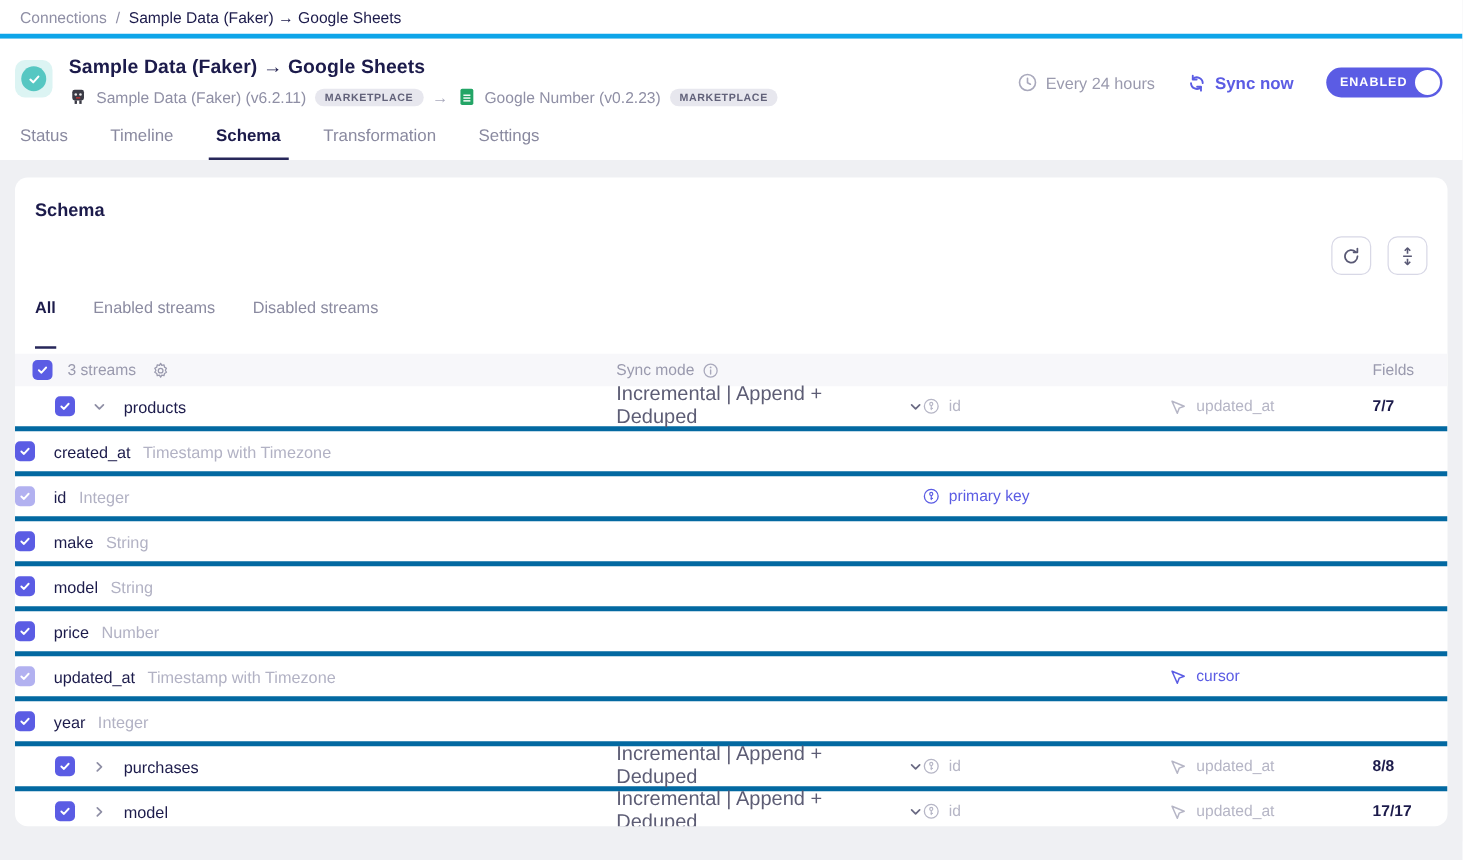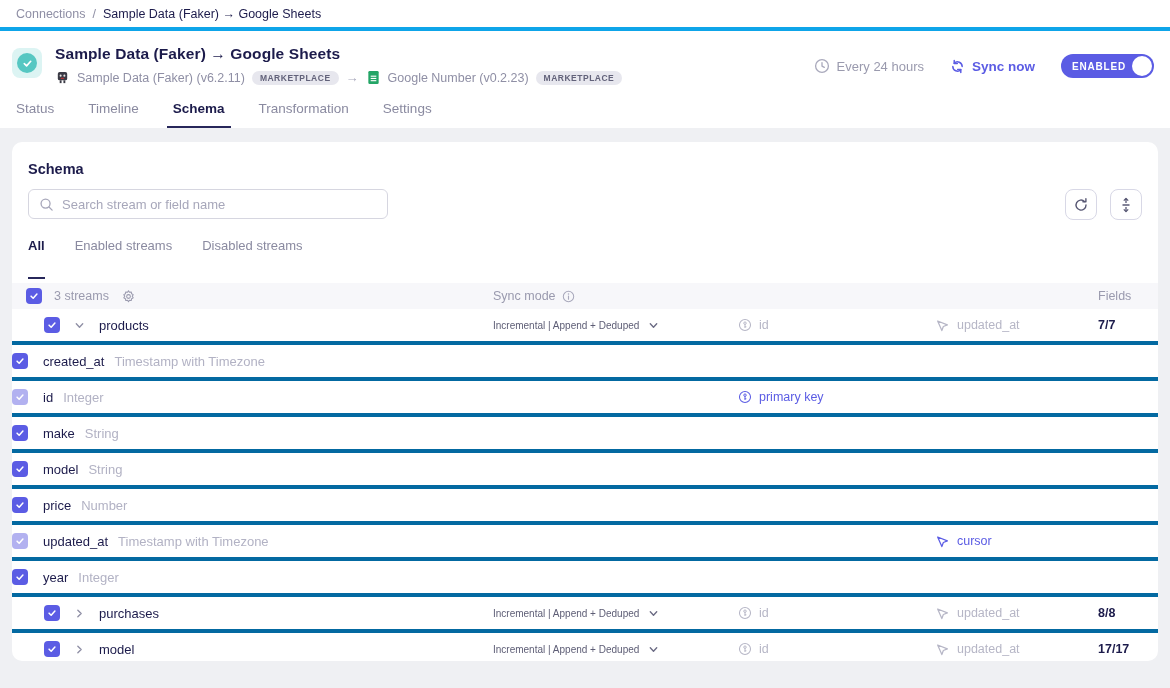--- a/index.html
+++ b/index.html
@@ -97,21 +97,21 @@
     width:16px; height:16px; border-radius:4px; background:#5b5ce4; flex-shrink:0;
     display:flex; align-items:center; justify-content:center; cursor:pointer;
   }
   .cb.dim { background:#b2b1f0; }
   .chev { color:#8f8fa5; margin-left:14px; display:flex; cursor:pointer; }
   .stream-name { margin-left:14px; color:#1c1b4b; font-size:13px; }
   .field-name { margin-left:15px; color:#1c1b4b; font-size:13px; }
   .field-type { margin-left:10px; color:#b2b2c4; font-size:13px; }
   .streams-count { margin-left:12px; }
   .gear { margin-left:12px; color:#9a9aae; display:flex; cursor:pointer; }
-  .sync-mode-text { color:#5d5d75; font-size:10px; }
+  .sync-mode-text { color:#5d5d75; font-size:16px; }
   .sync-chev { margin-left:9px; color:#6b6b84; display:flex; cursor:pointer; }
   .muted-tag { color:#b6b6c6; font-size:12.5px; display:flex; align-items:center; gap:7px; }
   .accent-tag { color:#5b5ce4; font-size:12.5px; display:flex; align-items:center; gap:7px; }
   .fields-count { color:#1c1b4b; font-weight:bold; font-size:12.5px; }
   .info-i { display:inline-flex; margin-left:6px; color:#a9a9bc; }
   svg { display:block; }
 </style>
 </head>
 <body>
 
@@ -192,29 +192,20 @@
       <div class="nav-tab">Transformation</div>
       <div class="nav-tab">Settings</div>
     </div>
 </div>
 
 <div class="content">
   <div class="card">
     <div class="card-head">
       <div class="card-title">Schema</div>
       <div class="toolbar">
-        <div class="search-box">
-          <span>
-            <svg width="15" height="15" viewBox="0 0 16 16">
-                <circle cx="7" cy="7" r="4.8" fill="none" stroke="#a7a7ba" stroke-width="1.4"></circle>
-                <line x1="10.6" y1="10.6" x2="14" y2="14" stroke="#a7a7ba" stroke-width="1.4" stroke-linecap="round"></line>
-              </svg>
-          </span>
-          <input type="text" placeholder="Search stream or field name" style="">
-        </div>
         <div class="toolbar-btns">
           <div class="icon-btn">
             <span>
               <svg width="16" height="16" viewBox="0 0 16 16">
                   <path d="M13 8a5 5 0 1 1-1.5-3.5" fill="none" stroke="currentColor" stroke-width="1.4" stroke-linecap="round"></path>
                   <path d="M12.9 1.8 L12.9 4.8 L9.9 4.8" fill="none" stroke="currentColor" stroke-width="1.4" stroke-linecap="round" stroke-linejoin="round"></path>
                 </svg>
             </span>
           </div>
           <div class="icon-btn">

